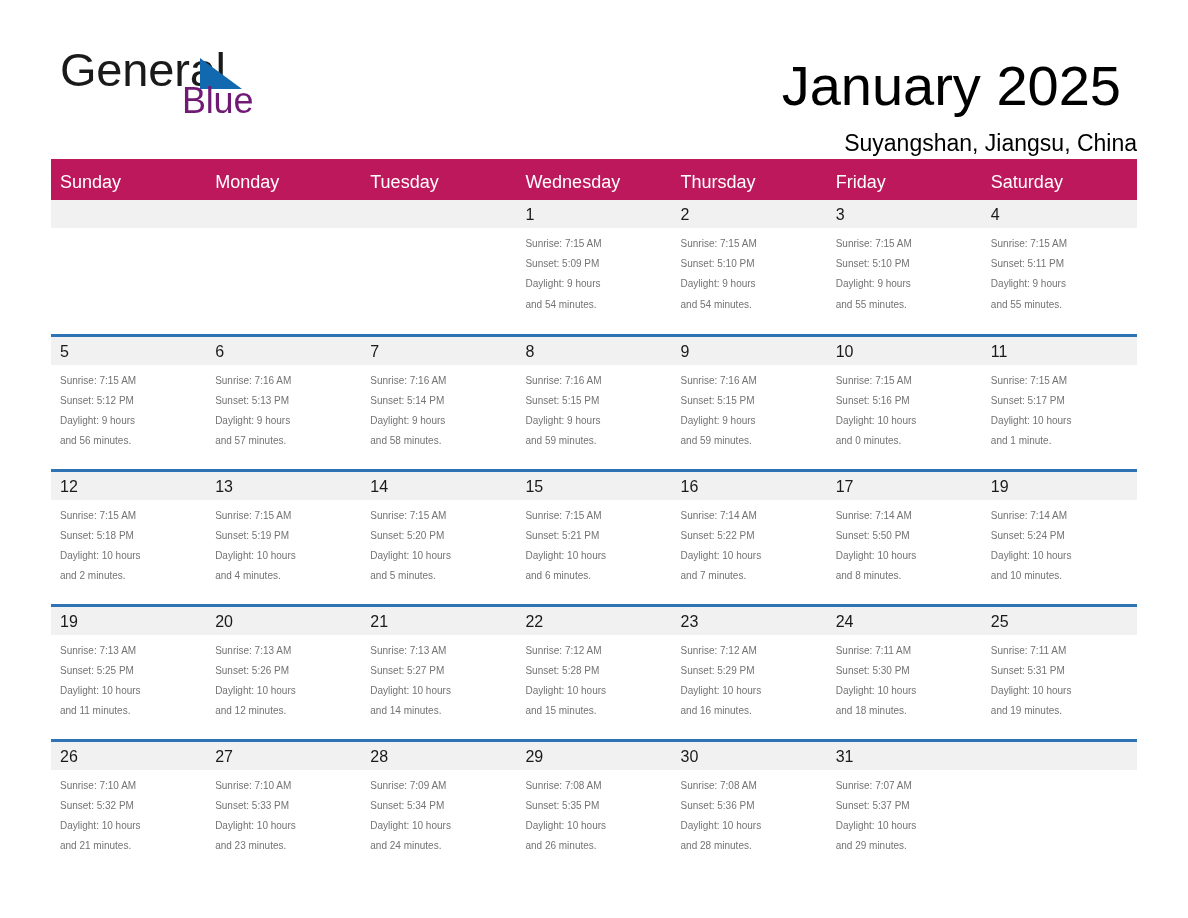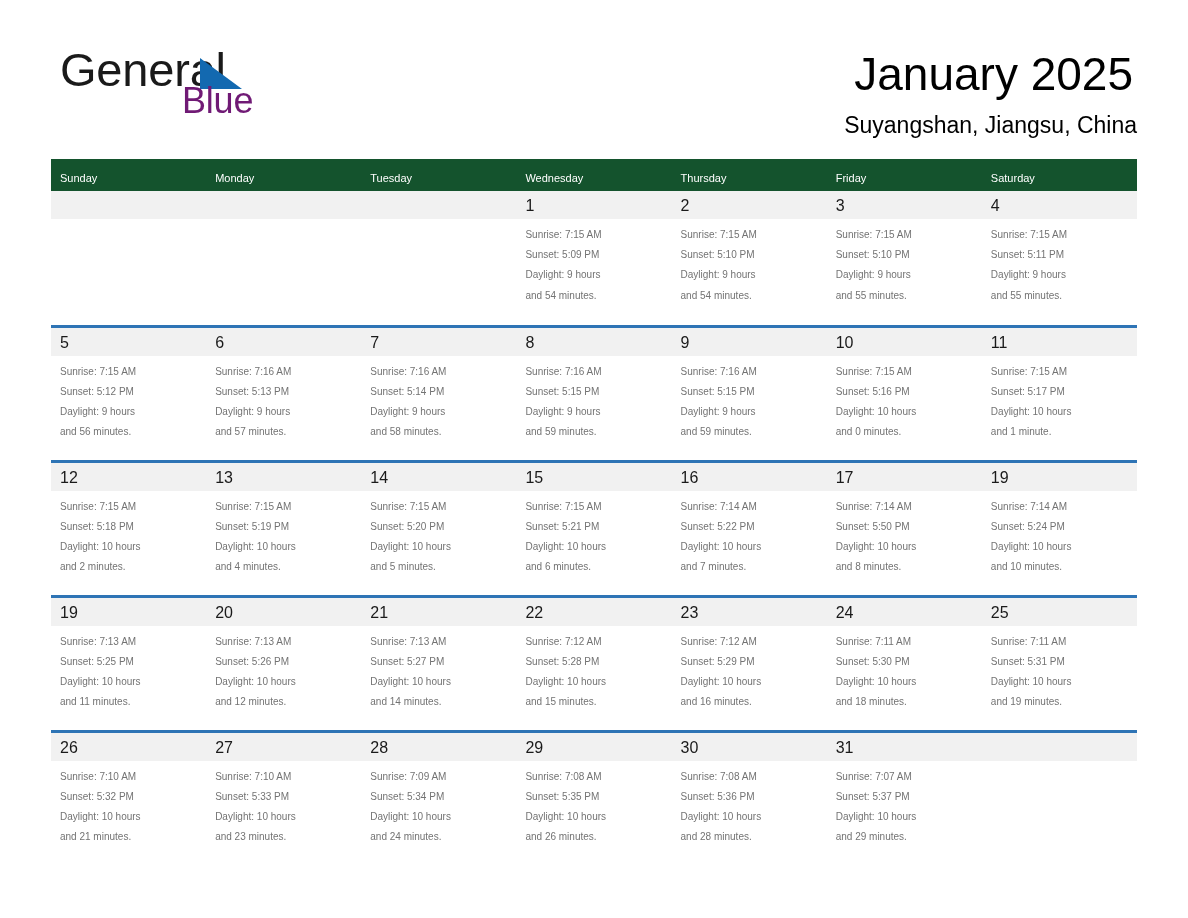--- a/index.html
+++ b/index.html
@@ -54,25 +54,25 @@
     color: #701a75;
     letter-spacing: -0.2px;
     white-space: nowrap;
   }
   .title-block {
     position: absolute;
     right: 0; top: 0;
     text-align: right;
   }
   .month-title {
-    font-size: 46px;
+    font-size: 56px;
     line-height: 52px;
     color: #000000;
     font-weight: normal;
-    margin: 4px;
+    margin: 16px;
     letter-spacing: 0px;
     white-space: nowrap;
   }
   .location-title {
     font-size: 23px;
     line-height: 30px;
     color: #000000;
     font-weight: normal;
     margin: 10px 0 0 0;
     white-space: nowrap;
@@ -83,23 +83,23 @@
     position: absolute;
     left: 51px; top: 159px;
     width: 1086px;
   }
   .cal-table {
     width: 1086px;
     border-collapse: collapse;
     table-layout: fixed;
   }
   .cal-table th {
-    background: #14532d;
+    background: #be185d;
     color: #ffffff;
-    font-size: 11px;
+    font-size: 18px;
     font-weight: normal;
     text-align: left;
     padding: 13px 0 7px 9px;
     height: 30px;
     vertical-align: middle;
     border: none;
   }
   .daycell {
     vertical-align: top;
     padding: 0;

